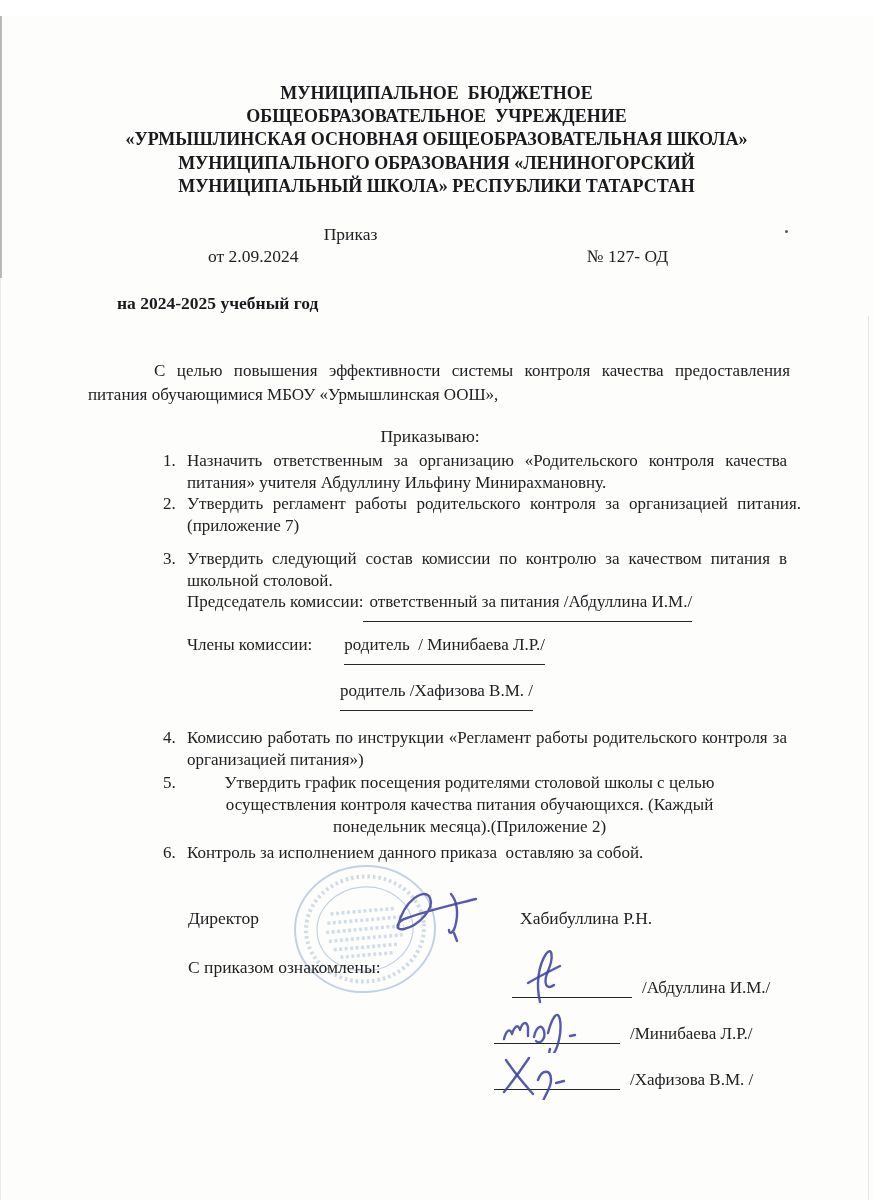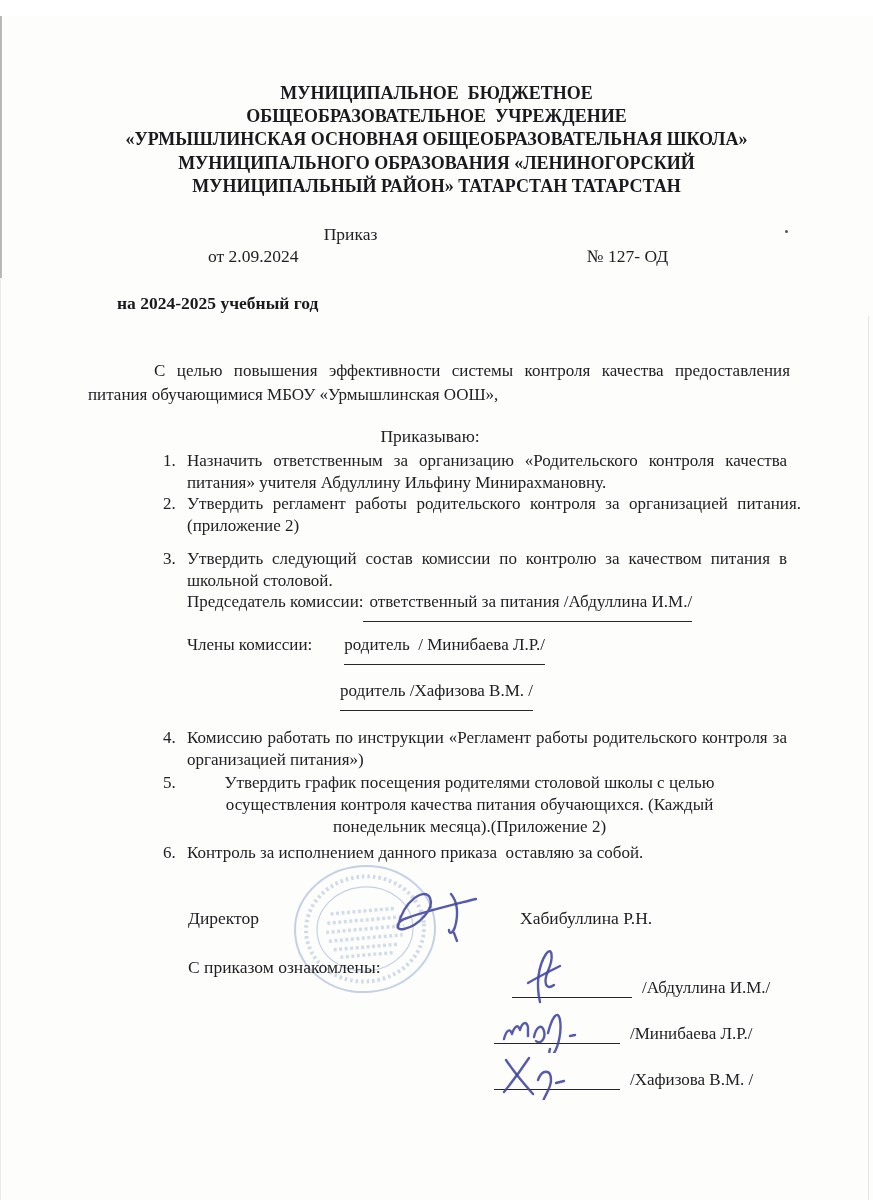--- a/index.html
+++ b/index.html
@@ -80,42 +80,42 @@
 </head>
 <body>
 
 <div class="page">
 
   <div class="abs org-header">
     <div class="pre">МУНИЦИПАЛЬНОЕ  БЮДЖЕТНОЕ</div>
     <div class="pre">ОБЩЕОБРАЗОВАТЕЛЬНОЕ  УЧРЕЖДЕНИЕ</div>
     <div class="pre">«УРМЫШЛИНСКАЯ ОСНОВНАЯ ОБЩЕОБРАЗОВАТЕЛЬНАЯ ШКОЛА»</div>
     <div class="pre">МУНИЦИПАЛЬНОГО ОБРАЗОВАНИЯ «ЛЕНИНОГОРСКИЙ</div>
-    <div class="pre">МУНИЦИПАЛЬНЫЙ РАЙОН» ТАТАРСТАН ТАТАРСТАН</div>
+    <div class="pre">МУНИЦИПАЛЬНЫЙ ШКОЛА» РЕСПУБЛИКИ ТАТАРСТАН</div>
   </div>
 
   <div class="abs doc-type">Приказ</div>
   <div class="abs meta-date">от 2.09.2024</div>
   <div class="abs meta-number">№ 127- ОД</div>
 
   <div class="abs subject">
     <div>на 2024-2025 учебный год</div>
   </div>
 
   <div class="abs preamble">С целью повышения эффективности системы контроля качества предоставления питания обучающимися МБОУ «Урмышлинская ООШ»,</div>
 
   <div class="abs order-word">Приказываю:</div>
 
   <div class="abs item item-1">
     <span class="num">1.</span>
     <span class="itext">Назначить ответственным за организацию «Родительского контроля качества питания» учителя Абдуллину Ильфину Минирахмановну.</span>
   </div>
   <div class="abs item item-2">
     <span class="num">2.</span>
-    <span class="itext">Утвердить регламент работы родительского контроля за организацией питания. (приложение 2)</span>
+    <span class="itext">Утвердить регламент работы родительского контроля за организацией питания. (приложение 7)</span>
   </div>
   <div class="abs item item-3">
     <span class="num">3.</span>
     <span class="itext">Утвердить следующий состав комиссии по контролю за качеством питания в школьной столовой.</span>
   </div>
 
   <div class="abs chair-line">
     <span>Председатель комиссии:</span><span class="u pre">ответственный за питания /Абдуллина И.М./</span>
   </div>
 

